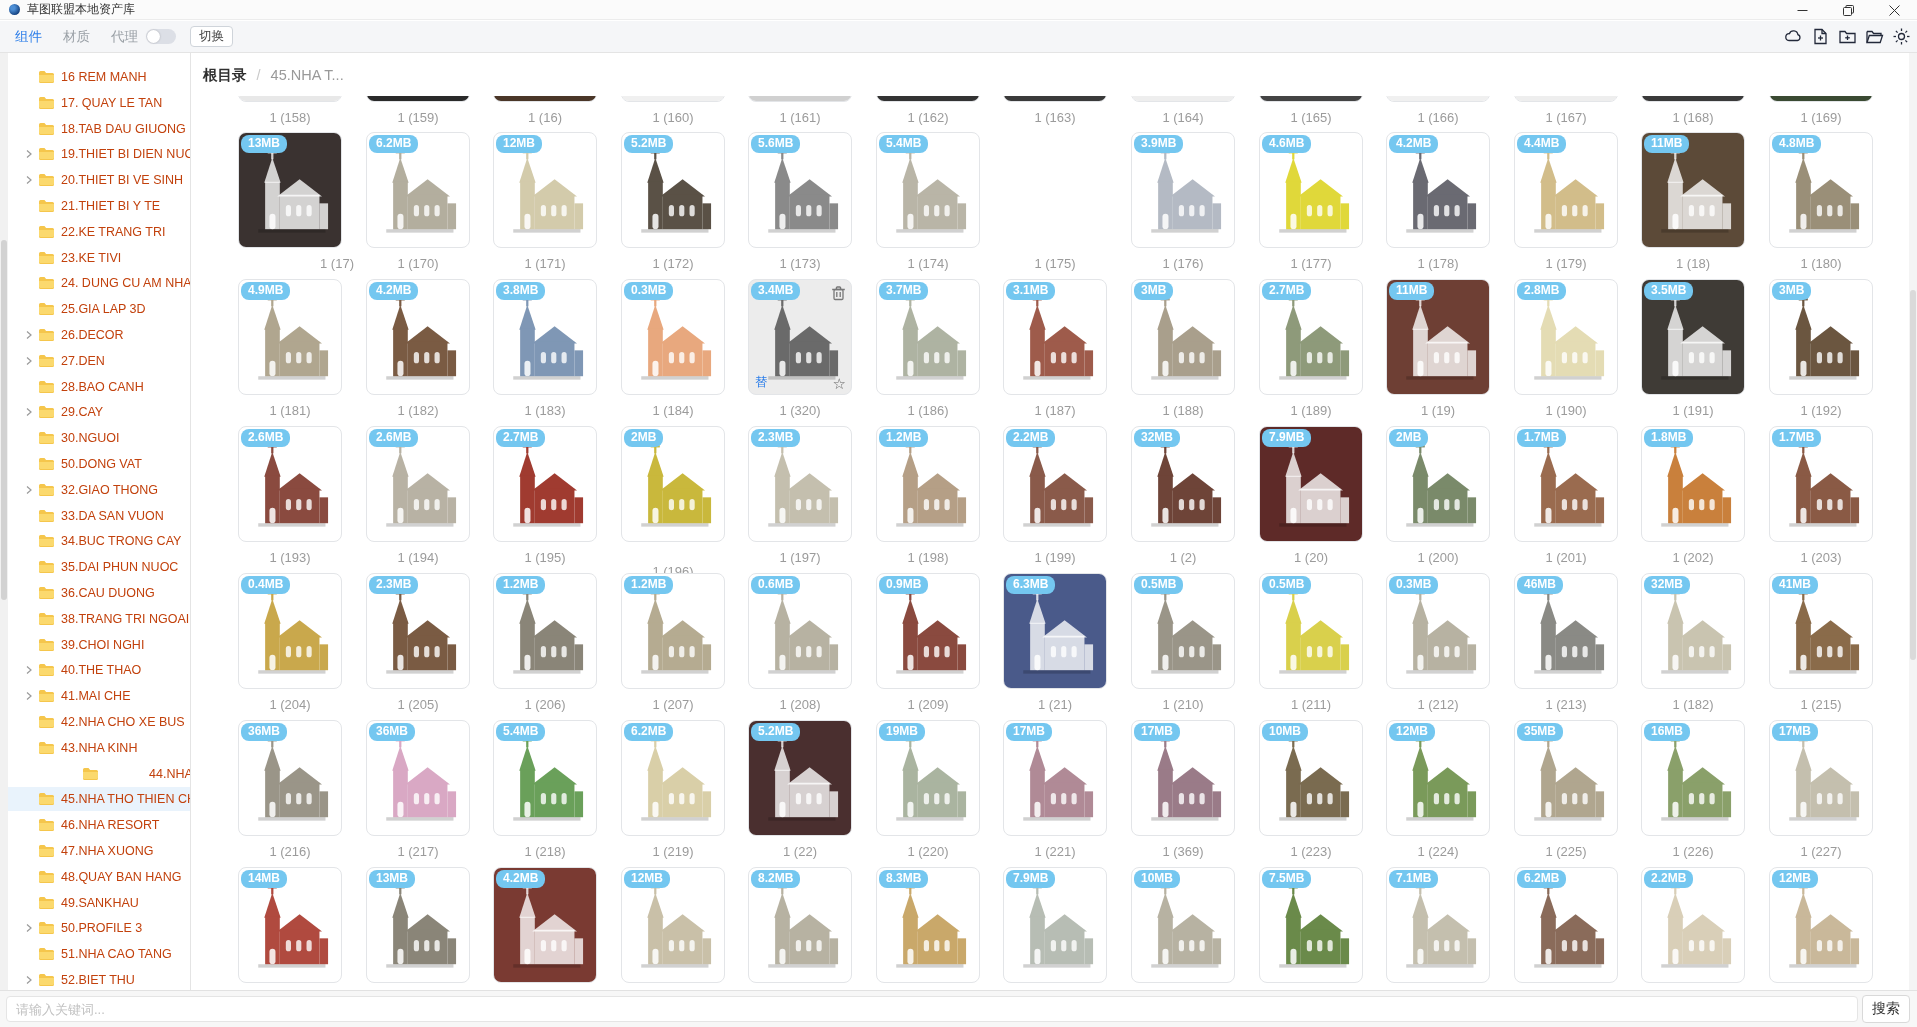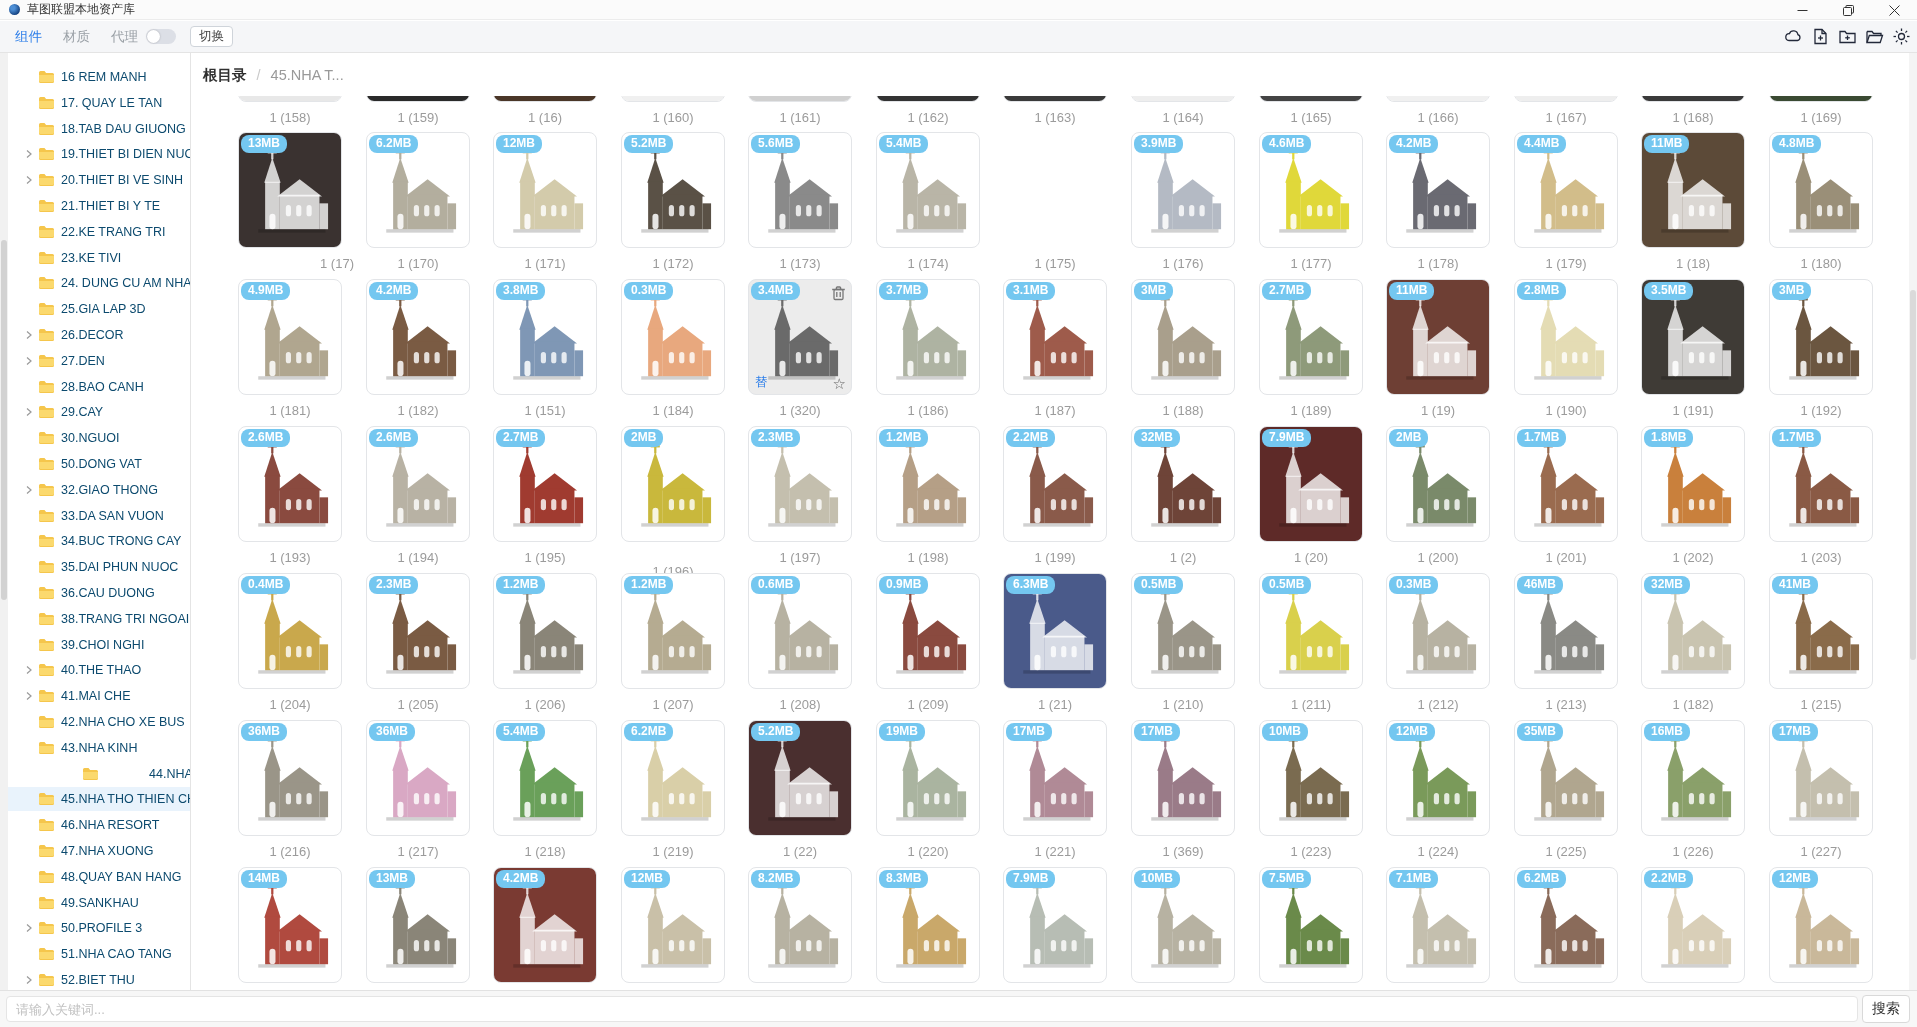--- a/index.html
+++ b/index.html
@@ -25,21 +25,21 @@
   .btn-switch { margin-left:14px; height:21px; padding:0 8px; background:#fff; border:1px solid #cfd4da;
     border-radius:4px; font-size:12.5px; color:#444; display:flex; align-items:center; }
   .toolbar-icons { position:absolute; right:6px; top:27px; display:flex; gap:8px; }
   .ticon { width:19px; height:19px; display:flex; align-items:center; justify-content:center; color:#23293a; }
   
   #side-scroll { position:absolute; left:0; top:53px; width:8px; height:937px; background:#f1f1f1; }
   #side-thumb { position:absolute; left:1px; top:187px; width:6px; height:360px; background:#d2d2d2; border-radius:3px; }
   #sidebar { position:absolute; left:8px; top:53px; width:183px; height:937px; background:#fff;
     border-right:1px solid #e4e4e4; overflow:hidden; }
   .s-item { position:absolute; left:0; width:182px; height:24px; display:flex; align-items:center;
-    font-size:12.5px; color:#0c4a6e; white-space:nowrap; overflow:hidden; }
+    font-size:12.5px; color:#c2410c; white-space:nowrap; overflow:hidden; }
   .s-item.sel { background:#e9f3fc; }
   .s-chev { width:13px; margin-left:17px; color:#9a9a9a; flex:0 0 13px; display:flex; align-items:center; }
   .s-folder { width:17px; height:14px; margin-right:6px; flex:0 0 17px; }
   
   #crumb { position:absolute; left:203px; top:66px; font-size:14.5px; color:#999; }
   #crumb .root { color:#2f2f2f; font-weight:bold; }
   #crumb .sep { color:#c9c9c9; margin:0 6px; }
   
   #grid { position:absolute; left:191px; top:96px; width:1718px; height:894px; overflow:hidden; background:#fff; }
   .card { position:absolute; width:104px; height:116px; background:#fff; border:1px solid #e3e5e8;
@@ -721,21 +721,21 @@
     </div>
     <div class="clabel" style="left: 163px; width: 128px; top: 307px;">1 (182)</div>
     <div class="card" style="left: 302px; top: 183px;">
       <div class="thumb" style="color: rgb(127, 151, 181);">
         <svg viewBox="0 0 104 116">
           <use href="#church"></use>
         </svg>
       </div>
       <div class="badge">3.8MB</div>
     </div>
-    <div class="clabel" style="left: 290px; width: 128px; top: 307px;">1 (151)</div>
+    <div class="clabel" style="left: 290px; width: 128px; top: 307px;">1 (183)</div>
     <div class="card" style="left: 430px; top: 183px;">
       <div class="thumb" style="color: rgb(232, 168, 126);">
         <svg viewBox="0 0 104 116">
           <use href="#church"></use>
         </svg>
       </div>
       <div class="badge">0.3MB</div>
     </div>
     <div class="clabel" style="left: 418px; width: 128px; top: 307px;">1 (184)</div>
     <div class="card hovered" style="left: 557px; top: 183px;">

